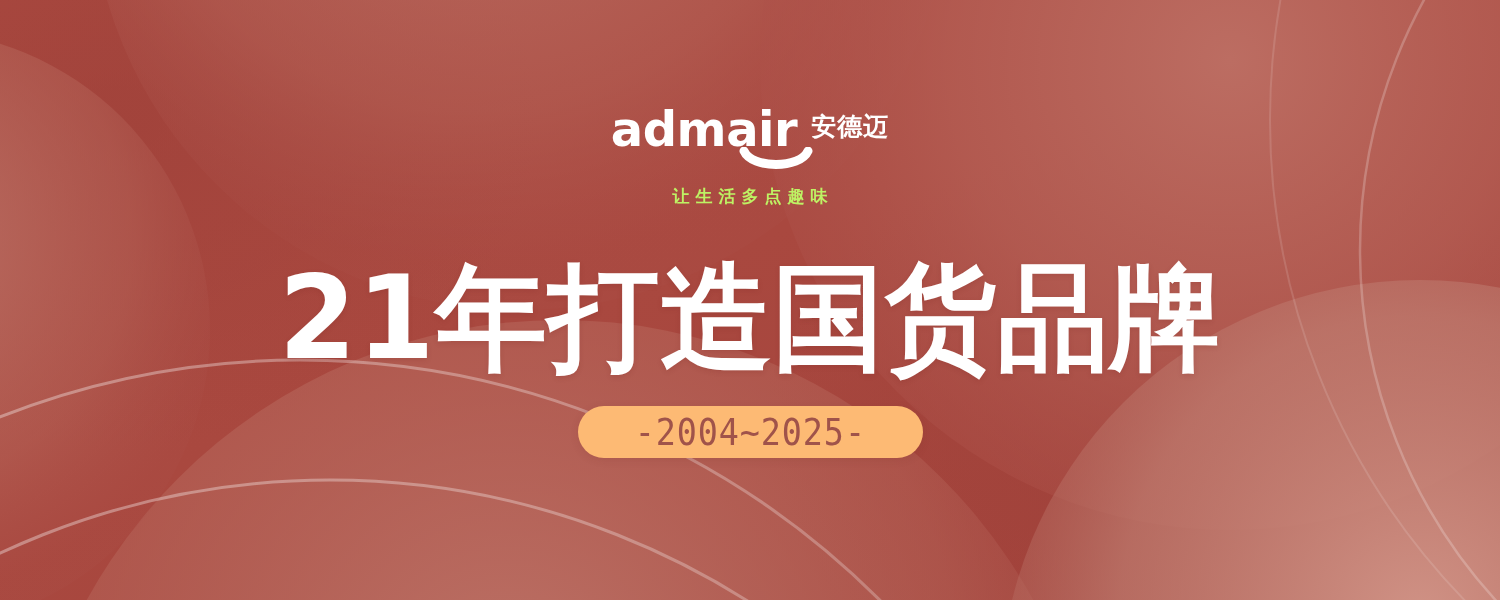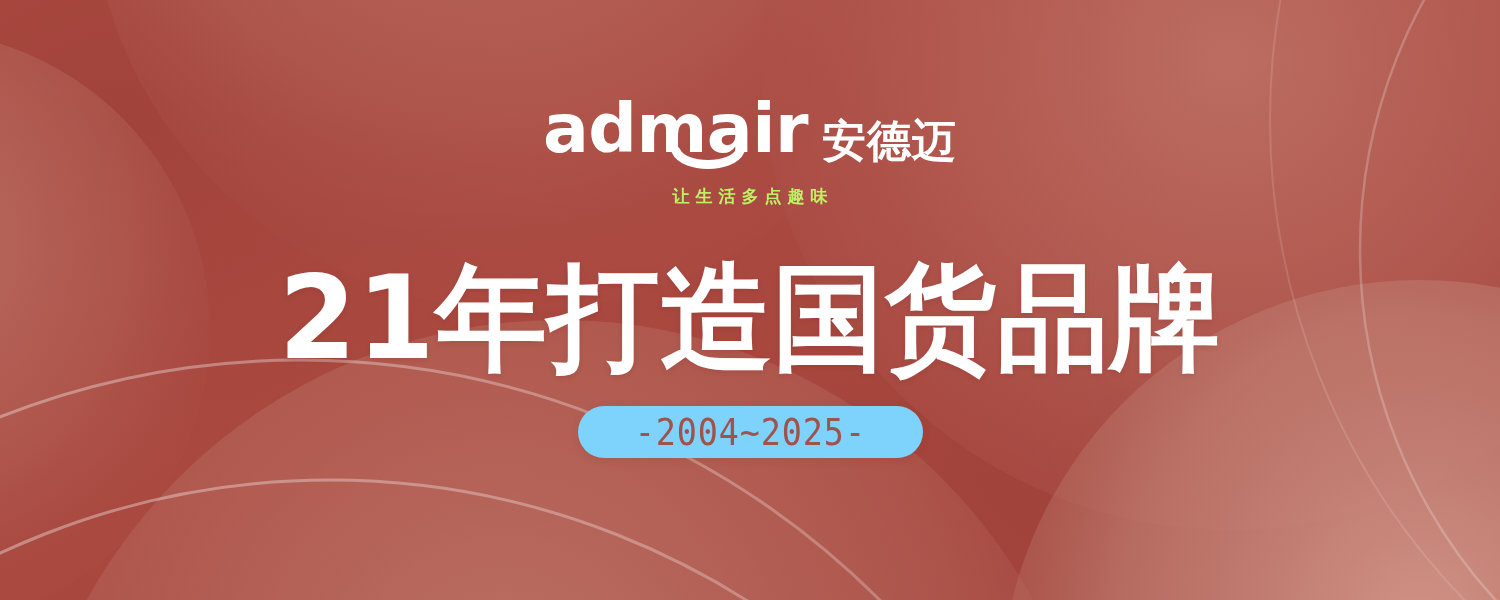--- a/index.html
+++ b/index.html
@@ -51,37 +51,37 @@
     position: relative;
     display: flex;
     align-items: center;
     gap: 14px;
     height: 62px;
   }
 
   .wordmark {
     position: relative;
     color: #ffffff;
-    font-size: 68px;
+    font-size: 48px;
     line-height: 60px;
     font-weight: 700;
     letter-spacing: -0.5px;
     font-family: "DejaVu Sans", "Liberation Sans", sans-serif;
   }
 
   .wordmark-cn {
     color: #ffffff;
-    font-size: 44px;
+    font-size: 25px;
     line-height: 40px;
     font-weight: 700;
     letter-spacing: 1px;
-    font-family: Liberation Sans, sans-serif;
+    font-family: Liberation Mono, monospace;
     align-self: center;
     position: relative;
-    top: 12px;
+    top: 0;
   }
 
   .smile {
     position: absolute;
     left: 128px;
     top: 49px;
     width: 74px;
     height: 26px;
     overflow: hidden;
     pointer-events: none;
@@ -109,21 +109,21 @@
     letter-spacing: 1px;
     white-space: nowrap;
     font-family: "DejaVu Sans", "Liberation Sans", sans-serif;
     transform: scaleX(0.96);
     text-shadow: 0 2px 5px rgba(120, 40, 32, 0.18);
   }
 
   
   .year-pill {
     margin-top: 28px;
-    background: #7dd3fc;
+    background: #fdba74;
     border-radius: 28px;
     height: 52px;
     min-width: 345px;
     display: flex;
     align-items: center;
     justify-content: center;
     padding: 0 30px;
     box-shadow: 0 2px 8px rgba(110, 38, 30, 0.12);
   }
 

